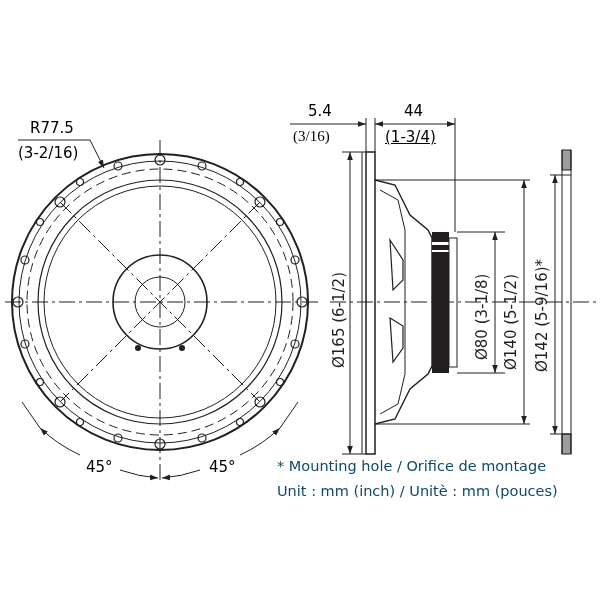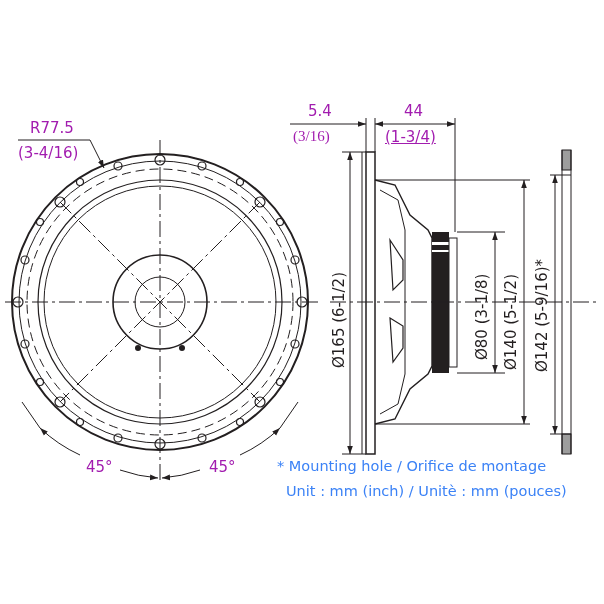--- a/index.html
+++ b/index.html
@@ -1,20 +1,20 @@
 <!DOCTYPE html>
 <html><head>
   <meta charset="utf-8">
   <style>
     html, body { margin:0; padding:0; background:#ffffff; }
     body { width:604px; height:604px; position:relative; overflow:hidden; font-family:"DejaVu Sans", sans-serif; color:#231f20; }
     svg { position:absolute; left:0; top:0; }
-    .lbl { position:absolute; font-size:15px; line-height:17px; white-space:nowrap; color:#a21caf; }
+    .lbl { position:absolute; font-size:15px; line-height:17px; white-space:nowrap; color:#000000; }
     .vlbl { position:absolute; font-size:15px; white-space:nowrap; transform-origin:0 0; transform:rotate(-90deg); color:#231f20; }
-    .note { position:absolute; font-size:14.5px; white-space:nowrap; color:#3b82f6; }
+    .note { position:absolute; font-size:14.5px; white-space:nowrap; color:#0c4a6e; }
   </style>
 </head>
 <body>
 
 <svg width="604" height="604" viewBox="0 0 604 604" xmlns="http://www.w3.org/2000/svg">
   <defs>
     <marker id="ar" viewBox="0 0 10 10" refX="10" refY="5" markerWidth="8" markerHeight="8" orient="auto-start-reverse">
       <path d="M0,1.5 L10,5 L0,8.5 z" fill="#231f20"></path>
     </marker>
   </defs>
@@ -115,28 +115,28 @@
     <rect x="562" y="434" width="9" height="20" fill="#9d9d9d" stroke-width="1"></rect>
     <line x1="562" y1="150" x2="562" y2="454" stroke-width="1"></line>
     <line x1="571" y1="150" x2="571" y2="454" stroke-width="1"></line>
     <line x1="550" y1="175" x2="571" y2="175" stroke-width="1"></line>
     <line x1="550" y1="434" x2="571" y2="434" stroke-width="1"></line>
     <line x1="555" y1="175" x2="555" y2="434" stroke-width="1" marker-start="url(#ar)" marker-end="url(#ar)"></line>
   </g>
 </svg>
 
 <div class="lbl" style="left:30px;top:120px;text-align:center;">R77.5</div>
-<div class="lbl" style="left:18px;top:145px;">(3-4/16)</div>
+<div class="lbl" style="left:18px;top:145px;">(3-2/16)</div>
 <div class="lbl" style="left:86px;top:459px;">45°</div>
 <div class="lbl" style="left:209px;top:459px;">45°</div>
 
 <div class="lbl" style="left:308px;top:103px;">5.4</div>
 <div class="lbl" style="left:293px;top:128px;font-family:Liberation Serif, serif;">(3/16)</div>
 <div class="lbl" style="left:404px;top:103px;">44</div>
 <div class="lbl" style="left:385px;top:129px;text-decoration:underline;">(1-3/4)</div>
 
 <div class="vlbl" style="left:330px;top:368px;">Ø165 (6-1/2)</div>
 <div class="vlbl" style="left:473px;top:360px;">Ø80 (3-1/8)</div>
 <div class="vlbl" style="left:502px;top:370px;">Ø140 (5-1/2)</div>
 <div class="vlbl" style="left:533px;top:372px;">Ø142 (5-9/16)*</div>
 
 <div class="note" style="left:277px;top:458px;">* Mounting hole / Orifice de montage</div>
-<div class="note" style="left:286px;top:483px;">Unit : mm (inch) / Unitè : mm (pouces)</div>
+<div class="note" style="left:277px;top:483px;">Unit : mm (inch) / Unitè : mm (pouces)</div>
 
 </body></html>

